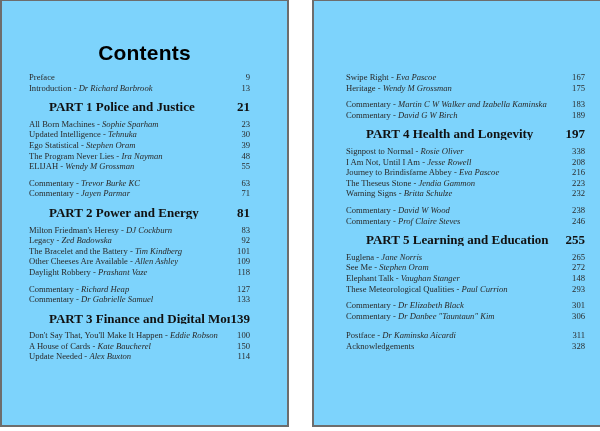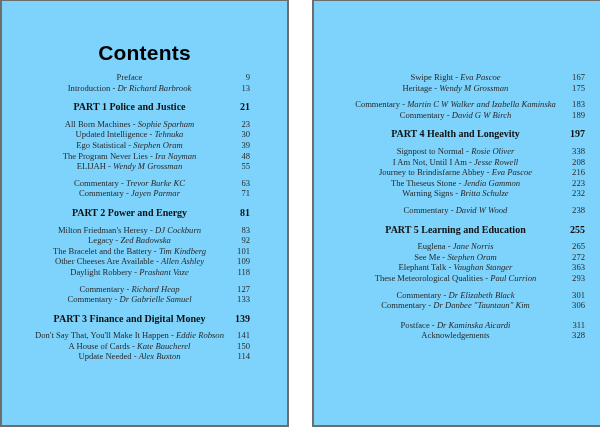--- a/index.html
+++ b/index.html
@@ -5,24 +5,24 @@
     html, body { margin: 0; padding: 0; background: #ffffff; }
     body { width: 600px; height: 431px; position: relative; overflow: hidden; font-family: "Liberation Serif", "DejaVu Serif", serif; color: #2a2a2a; }
     .page { position: absolute; top: 0; height: 427px; background: #7dd3fc; border: 2px solid #6d6d6d; box-sizing: border-box; }
     .page.left { left: 0px; width: 289px; border-top-width: 1px; }
     .page.right { left: 312px; width: 296px; border-top-width: 1px; }
     .title { position: absolute; left: 0; right: 0; top: 40px; text-align: center; font-family: "Liberation Sans", "DejaVu Sans", sans-serif; font-weight: bold; font-size: 21px; color: #000; letter-spacing: 0.2px; }
     .toc { position: absolute; font-size: 8.6px; line-height: 10.6px; }
     .left .toc { left: 27px; width: 221px; top: 71px; }
     .right .toc { left: 32px; width: 239px; top: 71px; }
     .row { display: flex; justify-content: space-between; white-space: nowrap; height: 10.6px; }
-    .row .t { flex: 1; overflow: hidden; text-align: center; }
+    .row .t { flex: 1; overflow: hidden; }
     .row .a { font-style: italic; }
     .row .n { text-align: right; min-width: 20px; }
-    .row.part { font-weight: bold; color: #111; font-size: 10px; }
+    .row.part { font-weight: bold; color: #111; font-size: 13px; margin-left: 20px; }
     .gap { height: 6px; }
     .gap2 { height: 9px; }
   </style>
 </head>
 <body>
 
 <div class="page left">
   <div class="title">Contents</div>
   <div class="toc" id="toc-left">
       <div class="row">
@@ -104,21 +104,21 @@
         <span class="n">133</span>
       </div>
       <div class="gap2"></div>
       <div class="row part">
         <span class="t"><span>PART 3 Finance and Digital Money</span></span>
         <span class="n">139</span>
       </div>
       <div class="gap"></div>
       <div class="row">
         <span class="t"><span>Don't Say That, You'll Make It Happen</span><span> - </span><span class="a">Eddie Robson</span></span>
-        <span class="n">141</span>
+        <span class="n">100</span>
       </div>
       <div class="row">
         <span class="t"><span>A House of Cards</span><span> - </span><span class="a">Kate Baucherel</span></span>
         <span class="n">150</span>
       </div>
       <div class="row">
         <span class="t"><span>Update Needed</span><span> - </span><span class="a">Alex Buxton</span></span>
         <span class="n">114</span>
       </div>
     </div>
@@ -167,37 +167,41 @@
       </div>
       <div class="row">
         <span class="t"><span>Warning Signs</span><span> - </span><span class="a">Britta Schulze</span></span>
         <span class="n">232</span>
       </div>
       <div class="gap"></div>
       <div class="row">
         <span class="t"><span>Commentary</span><span> - </span><span class="a">David W Wood</span></span>
         <span class="n">238</span>
       </div>
+      <div class="row">
+        <span class="t"><span>Commentary</span><span> - </span><span class="a">Prof Claire Steves</span></span>
+        <span class="n">246</span>
+      </div>
       <div class="gap2"></div>
       <div class="row part">
         <span class="t"><span>PART 5 Learning and Education</span></span>
         <span class="n">255</span>
       </div>
       <div class="gap"></div>
       <div class="row">
         <span class="t"><span>Euglena</span><span> - </span><span class="a">Jane Norris</span></span>
         <span class="n">265</span>
       </div>
       <div class="row">
         <span class="t"><span>See Me</span><span> - </span><span class="a">Stephen Oram</span></span>
         <span class="n">272</span>
       </div>
       <div class="row">
         <span class="t"><span>Elephant Talk</span><span> - </span><span class="a">Vaughan Stanger</span></span>
-        <span class="n">363</span>
+        <span class="n">148</span>
       </div>
       <div class="row">
         <span class="t"><span>These Meteorological Qualities</span><span> - </span><span class="a">Paul Currion</span></span>
         <span class="n">293</span>
       </div>
       <div class="gap"></div>
       <div class="row">
         <span class="t"><span>Commentary</span><span> - </span><span class="a">Dr Elizabeth Black</span></span>
         <span class="n">301</span>
       </div>

